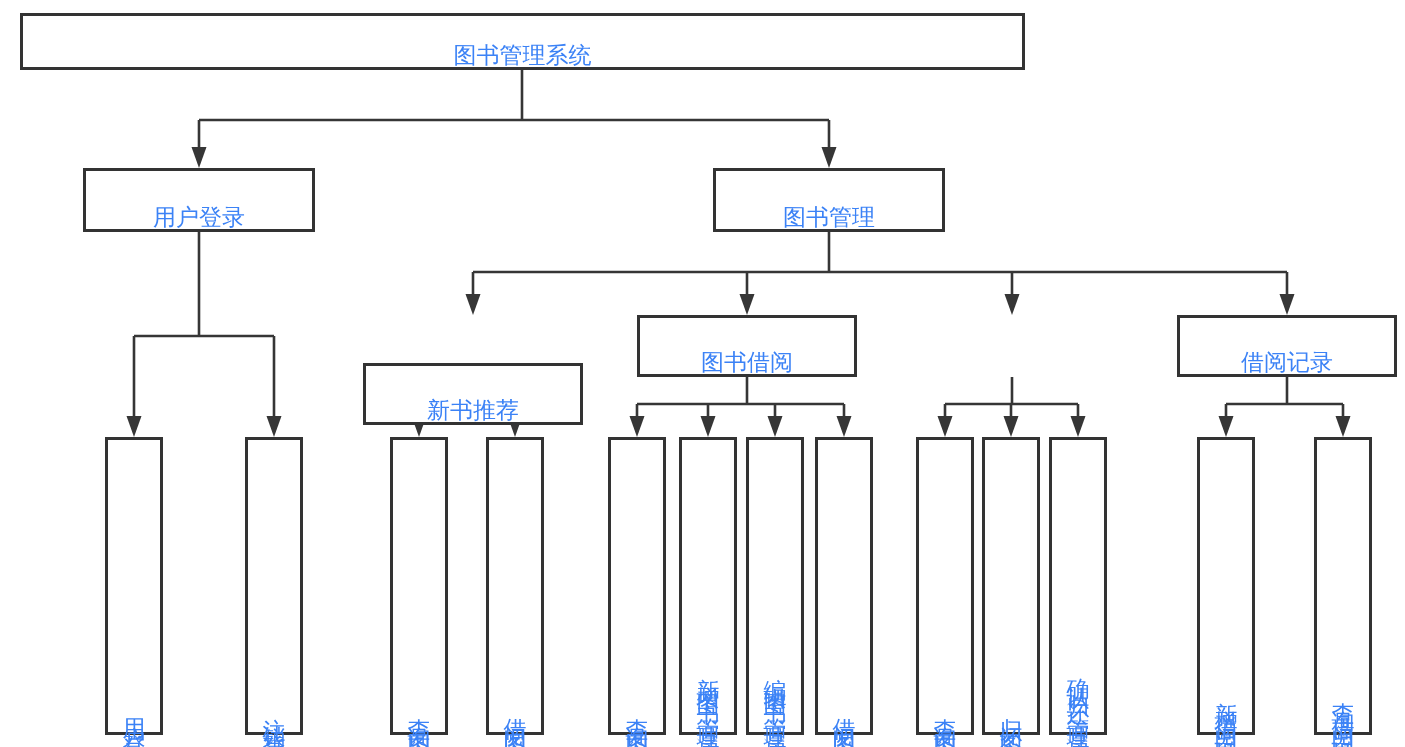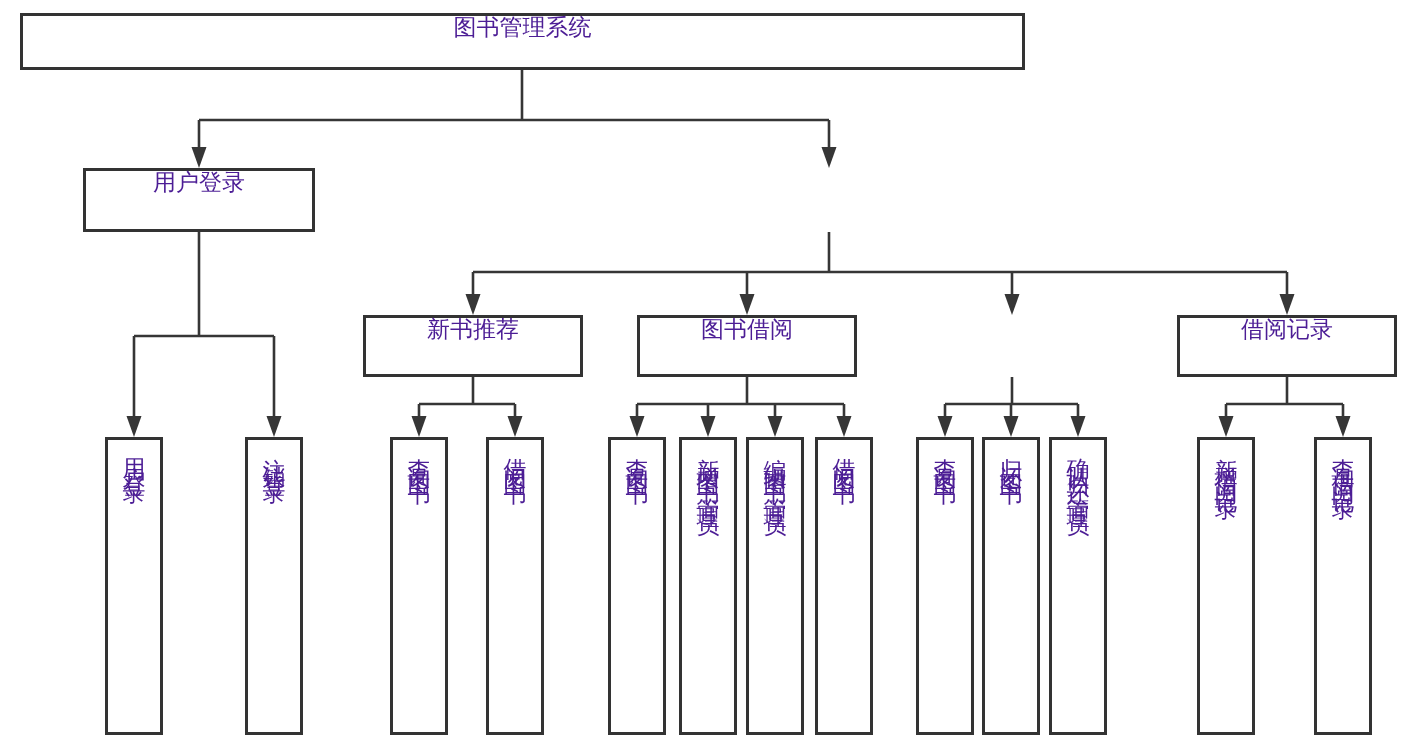--- a/index.html
+++ b/index.html
@@ -29,23 +29,23 @@
   #connectors polygon {
     fill: #363636;
     stroke: none;
   }
   .box {
     position: absolute;
     box-sizing: border-box;
     border: 3px solid #333333;
     background: #ffffff;
     display: flex;
-    align-items: flex-start;
+    align-items: flex-end;
     justify-content: center;
-    color: #4c1d95;
+    color: #3b82f6;
     font-size: 23px;
     z-index: 2;
     line-height: 1;
   }
   .box.root  { left: 20px;  top: 13px;  width: 1005px; height: 57px; }
   .box.lvl2  { top: 168px; width: 232px; height: 64px; }
   .box.lvl3  { top: 315px; width: 220px; height: 62px; }
   .box.vbox  { top: 437px; width: 58px;  height: 298px; }
   .vbox span {
     writing-mode: vertical-rl;
@@ -118,22 +118,25 @@
     </g>
   </svg>
 
   <div class="box root">
     <span>图书管理系统</span>
   </div>
 
   <div class="box lvl2" style="left:83px;">
     <span>用户登录</span>
   </div>
+  <div class="box lvl2" style="left:713px;">
+    <span>图书管理</span>
+  </div>
 
-  <div class="box lvl3" style="left:363px;">
+  <div class="box lvl3" style="left:363px;margin-top:48px;">
     <span>新书推荐</span>
   </div>
   <div class="box lvl3" style="left:637px;">
     <span>图书借阅</span>
   </div>
   <div class="box lvl3" style="left:1177px;">
     <span>借阅记录</span>
   </div>
 
   <div class="box vbox" style="left:105px;">

